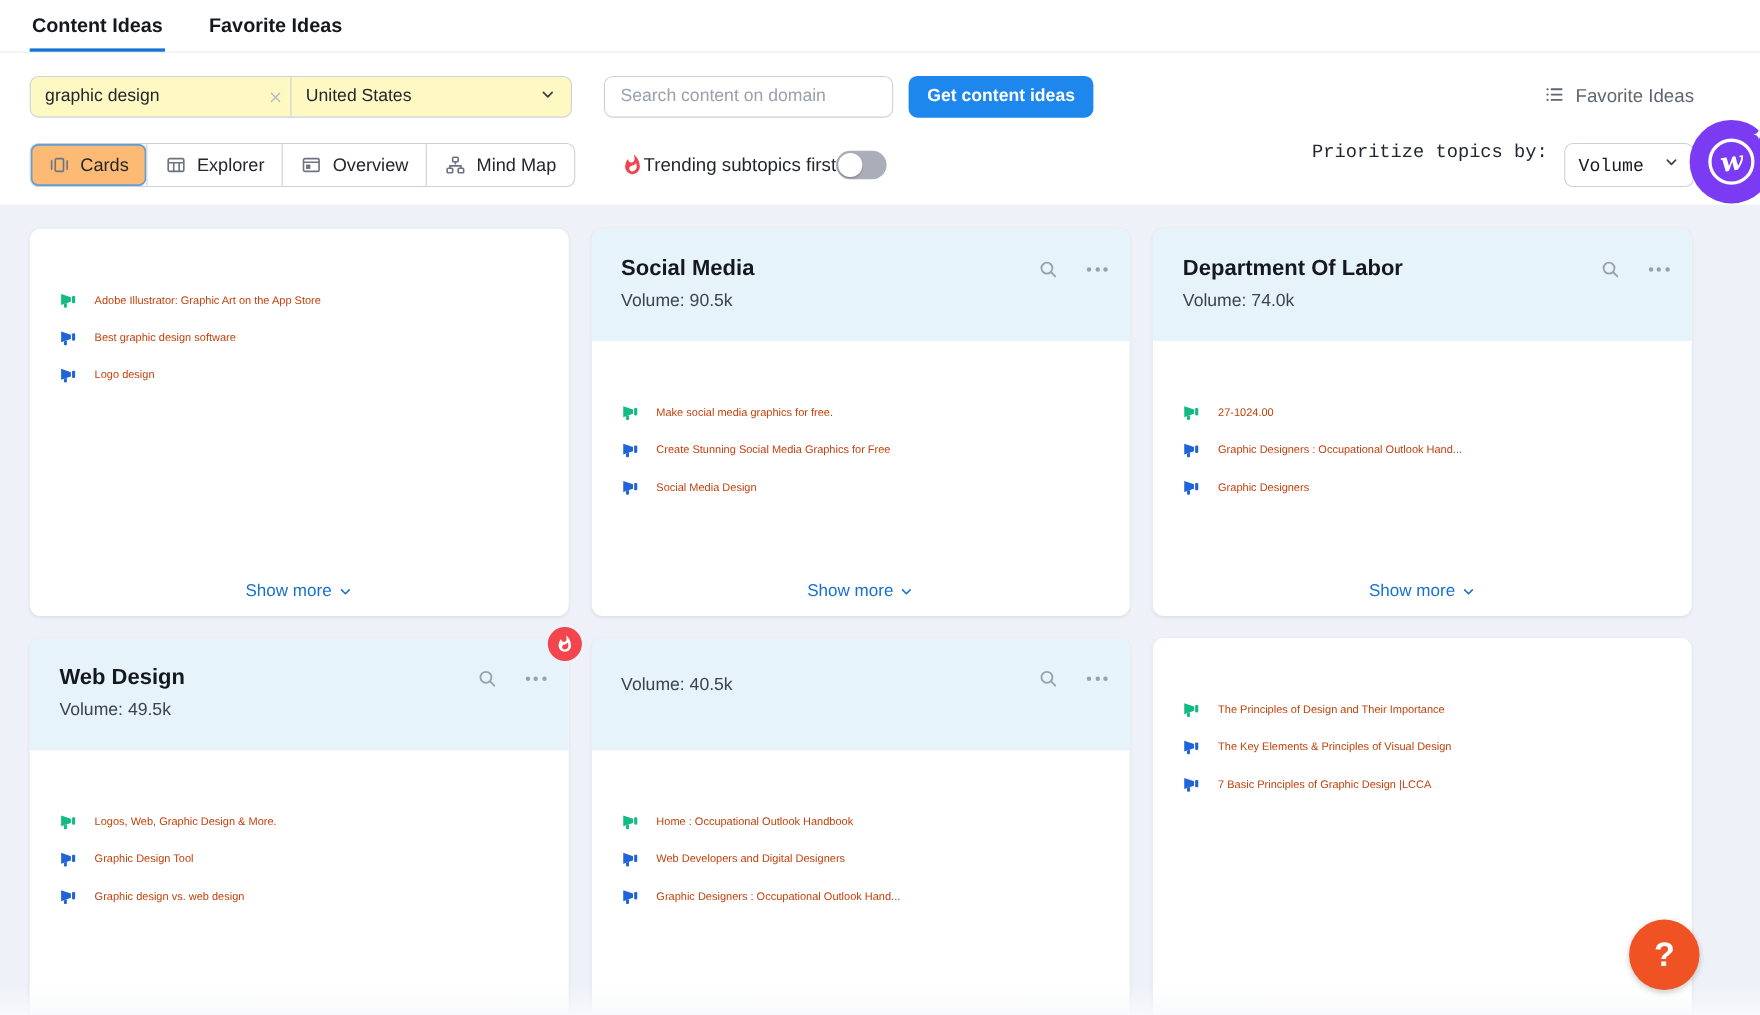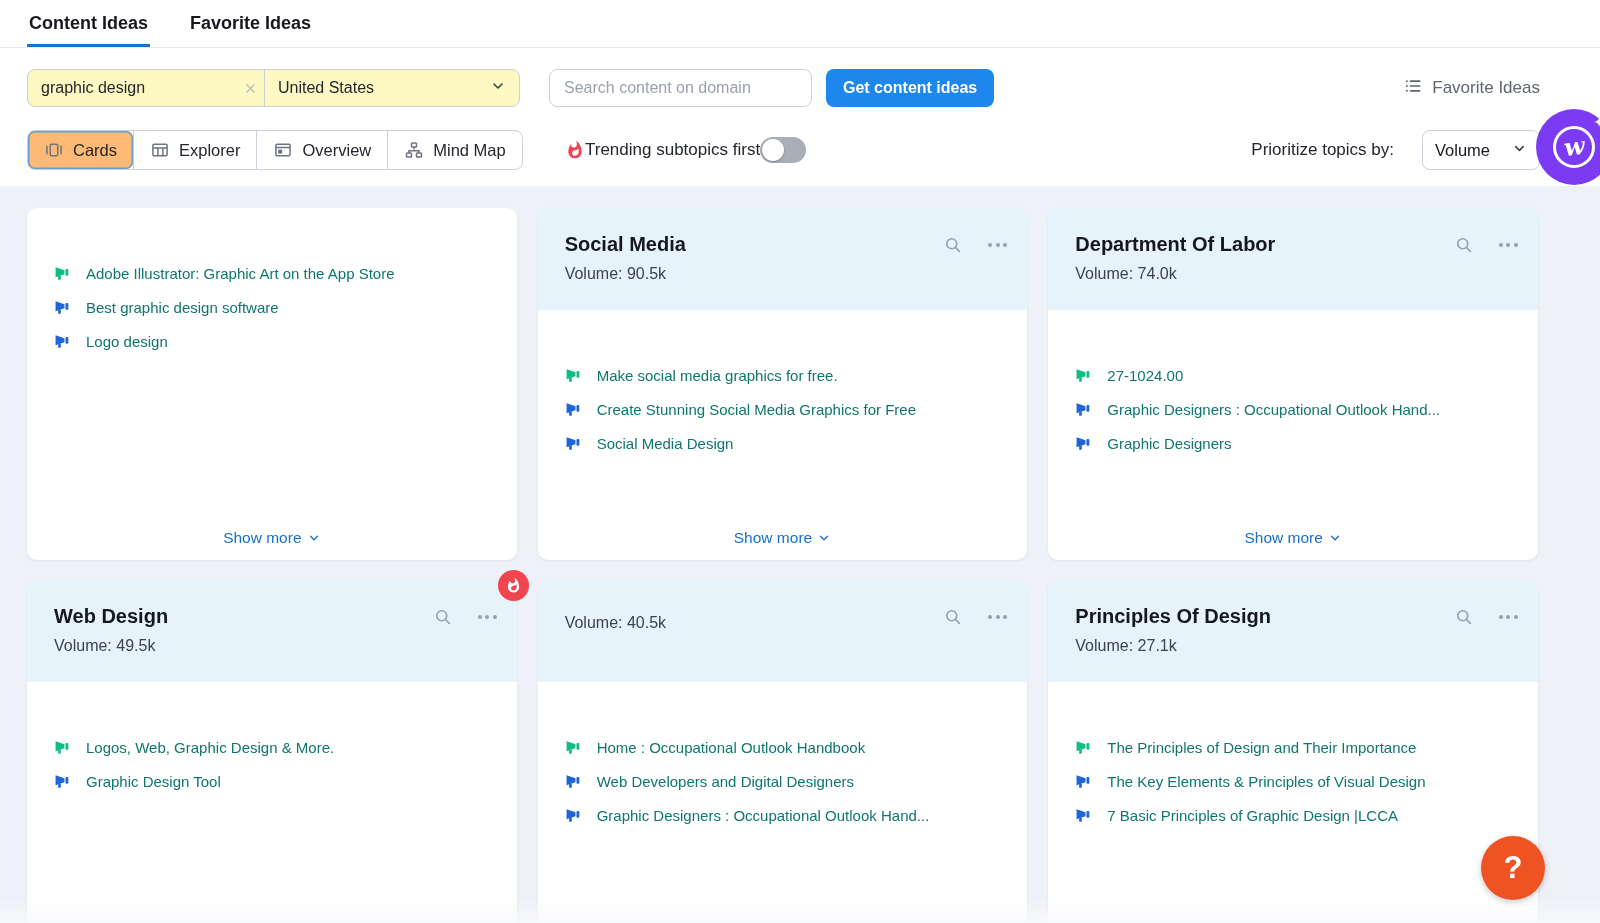--- a/index.html
+++ b/index.html
@@ -54,21 +54,21 @@
   .trend-ctl { position:absolute; left:565px; top:82px; height:40px;
     display:flex; align-items:center; }
   .flame-red { color:#ef4550; display:flex; }
   .trend-label { font-size:17px; color:#23262d; }
   .toggle { width:46px; height:26px; border-radius:13px; background:#a9aeb8;
     position:relative; cursor:pointer; }
   .toggle .knob { position:absolute; left:2px; top:2px; width:22px; height:22px;
     border-radius:50%; background:#fff; box-shadow:0 1px 2px rgba(0,0,0,.25); }
 
   .prioritize { position:absolute; right:60px; top:82px; height:40px;
-    display:flex; align-items:center; gap:28px; }
+    display:flex; align-items:flex-start; gap:15px;font-family:Liberation Mono, monospace; }
   .pr-label { font-size:17px; color:#23262d; }
   .pr-select { width:118px; height:40px; border:1px solid #ccd0d9; border-radius:8px;
     display:flex; align-items:center; justify-content:space-between; padding:0 12px;
     font-size:16.5px; background:#fff; cursor:pointer; }
 
   
   .w-widget { position:absolute; top:109px; right:-12px; width:76px; height:76px;
     border-radius:50%; background:#7b3bf2; z-index:30; display:flex;
     align-items:center; justify-content:center; cursor:pointer; }
   .w-inner { width:42px; height:42px; border:3px solid #fff; border-radius:50%;
@@ -90,21 +90,21 @@
   .card-title { font-size:20px; font-weight:700; color:#15181e; }
   .card-vol { margin-top:9px; font-size:16px; color:#3c424e; }
   .head-icons { position:absolute; right:20px; top:27px; display:flex;
     align-items:center; gap:25px; color:#98a0ac; }
   .head-icons .hic { display:flex; cursor:pointer; color:#98a0ac; }
   .dots { display:flex; gap:3.5px; align-items:center; }
   .dots i { width:4px; height:4px; border-radius:50%; background:#98a0ac; display:block; }
 
   .card-body { padding:56px 22px 0 27px; }
   .hl { display:flex; align-items:center; gap:13px; margin-bottom:15px;
-    font-size:15px; color:#0f766e; white-space:nowrap; overflow:hidden; cursor:pointer;text-align:center; }
+    font-size:10px; color:#c2410c; white-space:nowrap; overflow:hidden; cursor:pointer;text-align:center; }
   .hl .mi { display:flex; flex:0 0 auto; }
   .mi-green { color:#10bc83; }
   .mi-blue  { color:#2065d8; }
 
   .show-more { position:absolute; bottom:13px; left:0; right:0; display:flex;
     align-items:center; justify-content:center; gap:5px; color:#1670cf;
     font-size:15.5px; font-weight:500; cursor:pointer; }
 
   .trend-badge { position:absolute; top:-10px; right:-12px; width:31px; height:31px;
     border-radius:50%; background:#f2454e; display:flex; align-items:center;
@@ -448,20 +448,28 @@
           <span>Logos, Web, Graphic Design &amp; More.</span>
         </div>
         <div class="hl">
           <span class="mi mi-blue">
             <svg viewBox="0 0 24 24" width="19" height="19">
                 <use href="#i-megaphone"></use>
               </svg>
             </span>
           <span>Graphic Design Tool</span>
         </div>
+        <div class="hl">
+          <span class="mi mi-blue">
+            <svg viewBox="0 0 24 24" width="19" height="19">
+                <use href="#i-megaphone"></use>
+              </svg>
+            </span>
+          <span>Graphic design vs. web design</span>
+        </div>
       </div>
     </div>
 
     <div class="card">
       <div class="card-head">
         <div class="card-vol">Volume: 40.5k</div>
         <div class="head-icons">
           <span class="hic">
             <svg viewBox="0 0 24 24" width="20" height="20">
                 <use href="#i-search"></use>
@@ -496,36 +504,20 @@
             <svg viewBox="0 0 24 24" width="19" height="19">
                 <use href="#i-megaphone"></use>
               </svg>
             </span>
           <span>Graphic Designers : Occupational Outlook Hand...</span>
         </div>
       </div>
     </div>
 
     <div class="card">
-      <div class="card-head">
-        <div class="card-title">Principles Of Design</div>
-        <div class="card-vol">Volume: 27.1k</div>
-        <div class="head-icons">
-          <span class="hic">
-            <svg viewBox="0 0 24 24" width="20" height="20">
-                <use href="#i-search"></use>
-              </svg>
-            </span>
-          <span class="hic dots">
-              <i></i>
-              <i></i>
-              <i></i>
-            </span>
-        </div>
-      </div>
       <div class="card-body">
         <div class="hl">
           <span class="mi mi-green">
             <svg viewBox="0 0 24 24" width="19" height="19">
                 <use href="#i-megaphone"></use>
               </svg>
             </span>
           <span>The Principles of Design and Their Importance</span>
         </div>
         <div class="hl">

